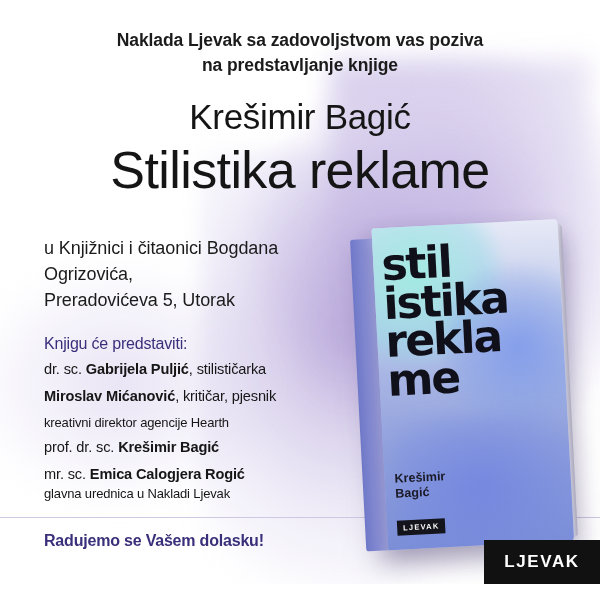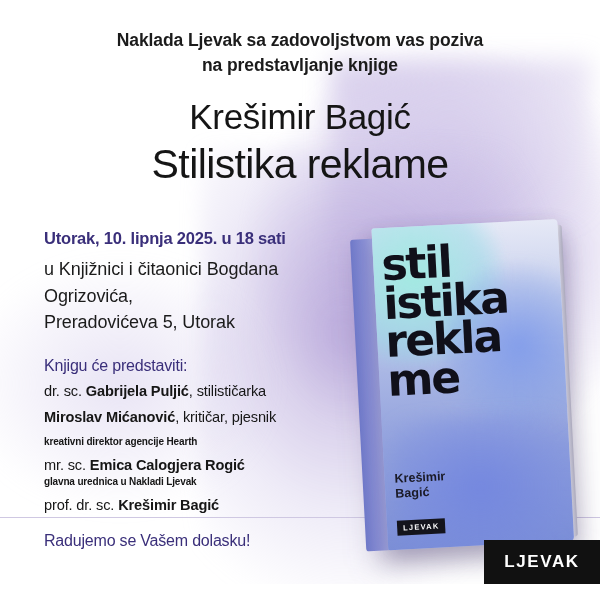--- a/index.html
+++ b/index.html
@@ -68,21 +68,21 @@
     z-index: 5;
   }
   .author-name {
     font-size: 35px;
     font-weight: normal;
     color: #151515;
     line-height: 1.22;
     letter-spacing: -0.3px;
   }
   .book-title {
-    font-size: 41px;
+    font-size: 52px;
     font-weight: normal;
     color: #151515;
     line-height: 1.18;
     letter-spacing: -0.6px;
     margin-top: 1px;
   }
 
   
   .details {
     position: absolute;
@@ -114,38 +114,38 @@
   .presenter {
     margin-top: 7px;
     font-size: 14.6px;
     color: #161616;
     line-height: 1.35;
     letter-spacing: -0.15px;
   }
   .presenter b { font-weight: bold; margin-top: 48px; }
   .presenter .sub {
     display: block;
-    font-weight: bold;
-    font-size: 10px;
+    font-weight: normal;
+    font-size: 13px;
     line-height: 1.35;
   }
 
   
   .bottom-rule {
     position: absolute;
     left: 0; right: 0; bottom: 66px;
     height: 1px;
     background: #cfc8e2;
     z-index: 4;
   }
   .closing {
     position: absolute;
     left: 44px; bottom: 34px;
     font-size: 16px;
-    font-weight: normal;
+    font-weight: bold;
     color: #3a2f7a;
     letter-spacing: -0.2px;
     z-index: 6;
   }
   .logo {
     position: absolute;
     right: 0; bottom: 0;
     width: 116px; height: 44px;
     background: #111111;
     display: flex;
@@ -266,21 +266,20 @@
     <div class="line">Naklada Ljevak sa zadovoljstvom vas poziva</div>
     <div class="line">na predstavljanje knjige</div>
   </div>
 
   <div class="title-block">
     <div class="author-name">Krešimir Bagić</div>
     <div class="book-title">Stilistika reklame</div>
   </div>
 
   <div class="details">
-    <div class="date-line">Utorak, 10. lipnja 2025. u 18 sati</div>
     <div class="venue">
       <div>u Knjižnici i čitaonici Bogdana Ogrizovića,</div>
       <div>Preradovićeva 5, Utorak</div>
     </div>
 
     <div class="presenters-head">Knjigu će predstaviti:</div>
 
     <div class="presenter">
       <span>dr. sc. </span><b>Gabrijela Puljić</b><span>, stilističarka</span>
     </div>
@@ -288,26 +287,26 @@
     <div class="presenter">
       <span></span><b>Miroslav Mićanović</b><span>, kritičar, pjesnik</span>
     </div>
 
     <div class="presenter">
       <span></span><span></span>
       <span class="sub">kreativni direktor agencije Hearth</span>
     </div>
 
     <div class="presenter">
+      <span>prof. dr. sc. </span><b>Krešimir Bagić</b><span></span>
+    </div>
+
+    <div class="presenter">
       <span>mr. sc. </span><b>Emica Calogjera Rogić</b><span></span>
       <span class="sub">glavna urednica u Nakladi Ljevak</span>
-    </div>
-
-    <div class="presenter">
-      <span>prof. dr. sc. </span><b>Krešimir Bagić</b><span></span>
     </div>
   </div>
 
   <div class="book">
     <div class="book-shadow"></div>
     <div class="book-pages"></div>
     <div class="book-spine"></div>
     <div class="book-front">
       <div class="cover-blob-1"></div>
       <div class="cover-blob-2"></div>

